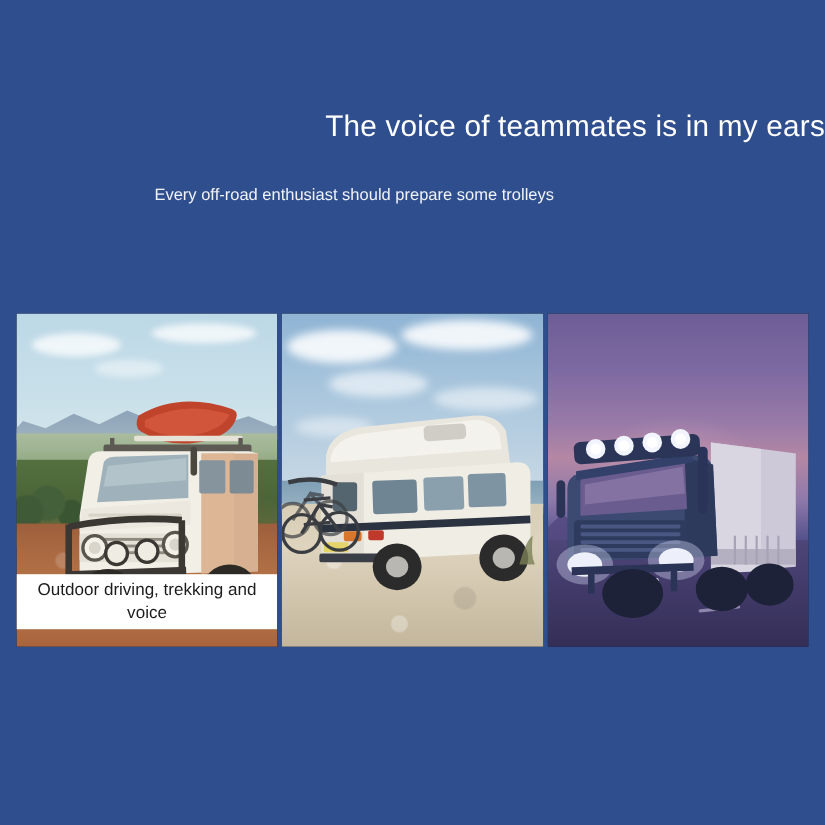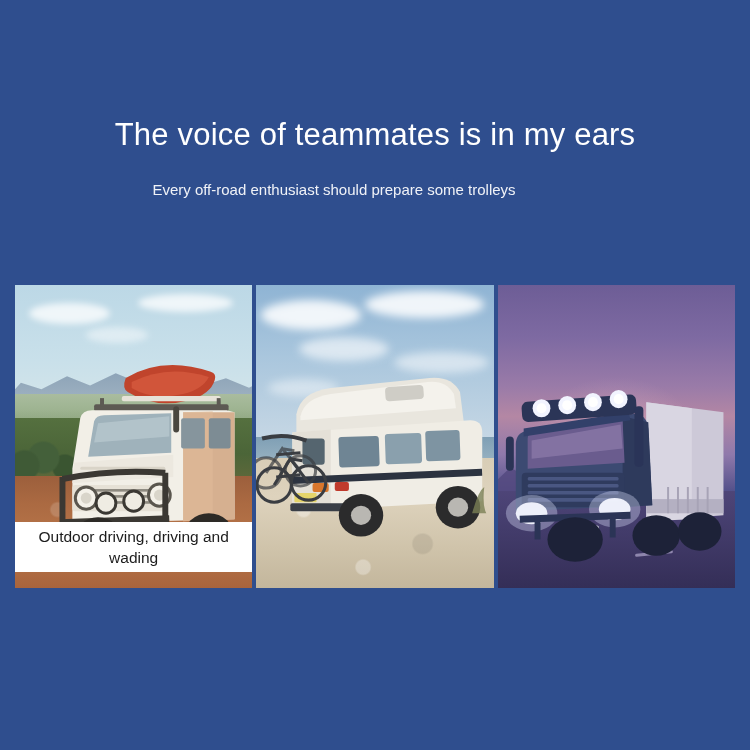--- a/index.html
+++ b/index.html
@@ -26,31 +26,31 @@
     left: 0;
     top: 0;
     width: 750px;
     text-align: center;
   }
   .title {
     margin: 0;
     padding: 0;
     position: absolute;
     left: 0;
-    top: 116px;
+    top: 96px;
     width: 750px;
-    font-size: 31px;
+    font-size: 27px;
     font-weight: 400;
     line-height: 38px;
     letter-spacing: 0.2px;
     color: #ffffff;
-    text-align: center;
+    text-align: right;
   }
   .subtitle {
-    margin: 12px;
+    margin: 0;
     padding: 0;
     position: absolute;
     left: 0;
     top: 167px;
     width: 644px;
     font-size: 15px;
     font-weight: 400;
     line-height: 22px;
     color: #f0f2f7;
     text-align: center;
@@ -266,21 +266,21 @@
 
             <ellipse cx="84" cy="254" rx="26" ry="24" fill="#2d2a26"></ellipse>
             <ellipse cx="84" cy="254" rx="12" ry="11" fill="#55504a"></ellipse>
             <ellipse cx="196" cy="250" rx="26" ry="24" fill="#2d2a26"></ellipse>
             <ellipse cx="196" cy="250" rx="12" ry="11" fill="#55504a"></ellipse>
 
             <rect x="160" y="120" width="6" height="26" rx="3" fill="#4a473f"></rect>
           </svg>
         </div>
       </div>
-      <div class="card-caption">Outdoor driving, driving and wading</div>
+      <div class="card-caption">Outdoor driving, trekking and voice</div>
     </div>
 
     <div class="card card-2">
       <div class="card-photo">
         <div class="scene">
           <div class="c2-sky"></div>
           <div class="c2-cloud" style="left:2%;top:5%;width:42%;height:10%;"></div>
           <div class="c2-cloud" style="left:46%;top:2%;width:50%;height:9%;"></div>
           <div class="c2-cloud" style="left:18%;top:17%;width:38%;height:8%;opacity:.7;"></div>
           <div class="c2-cloud" style="left:58%;top:22%;width:40%;height:7%;opacity:.6;"></div>

